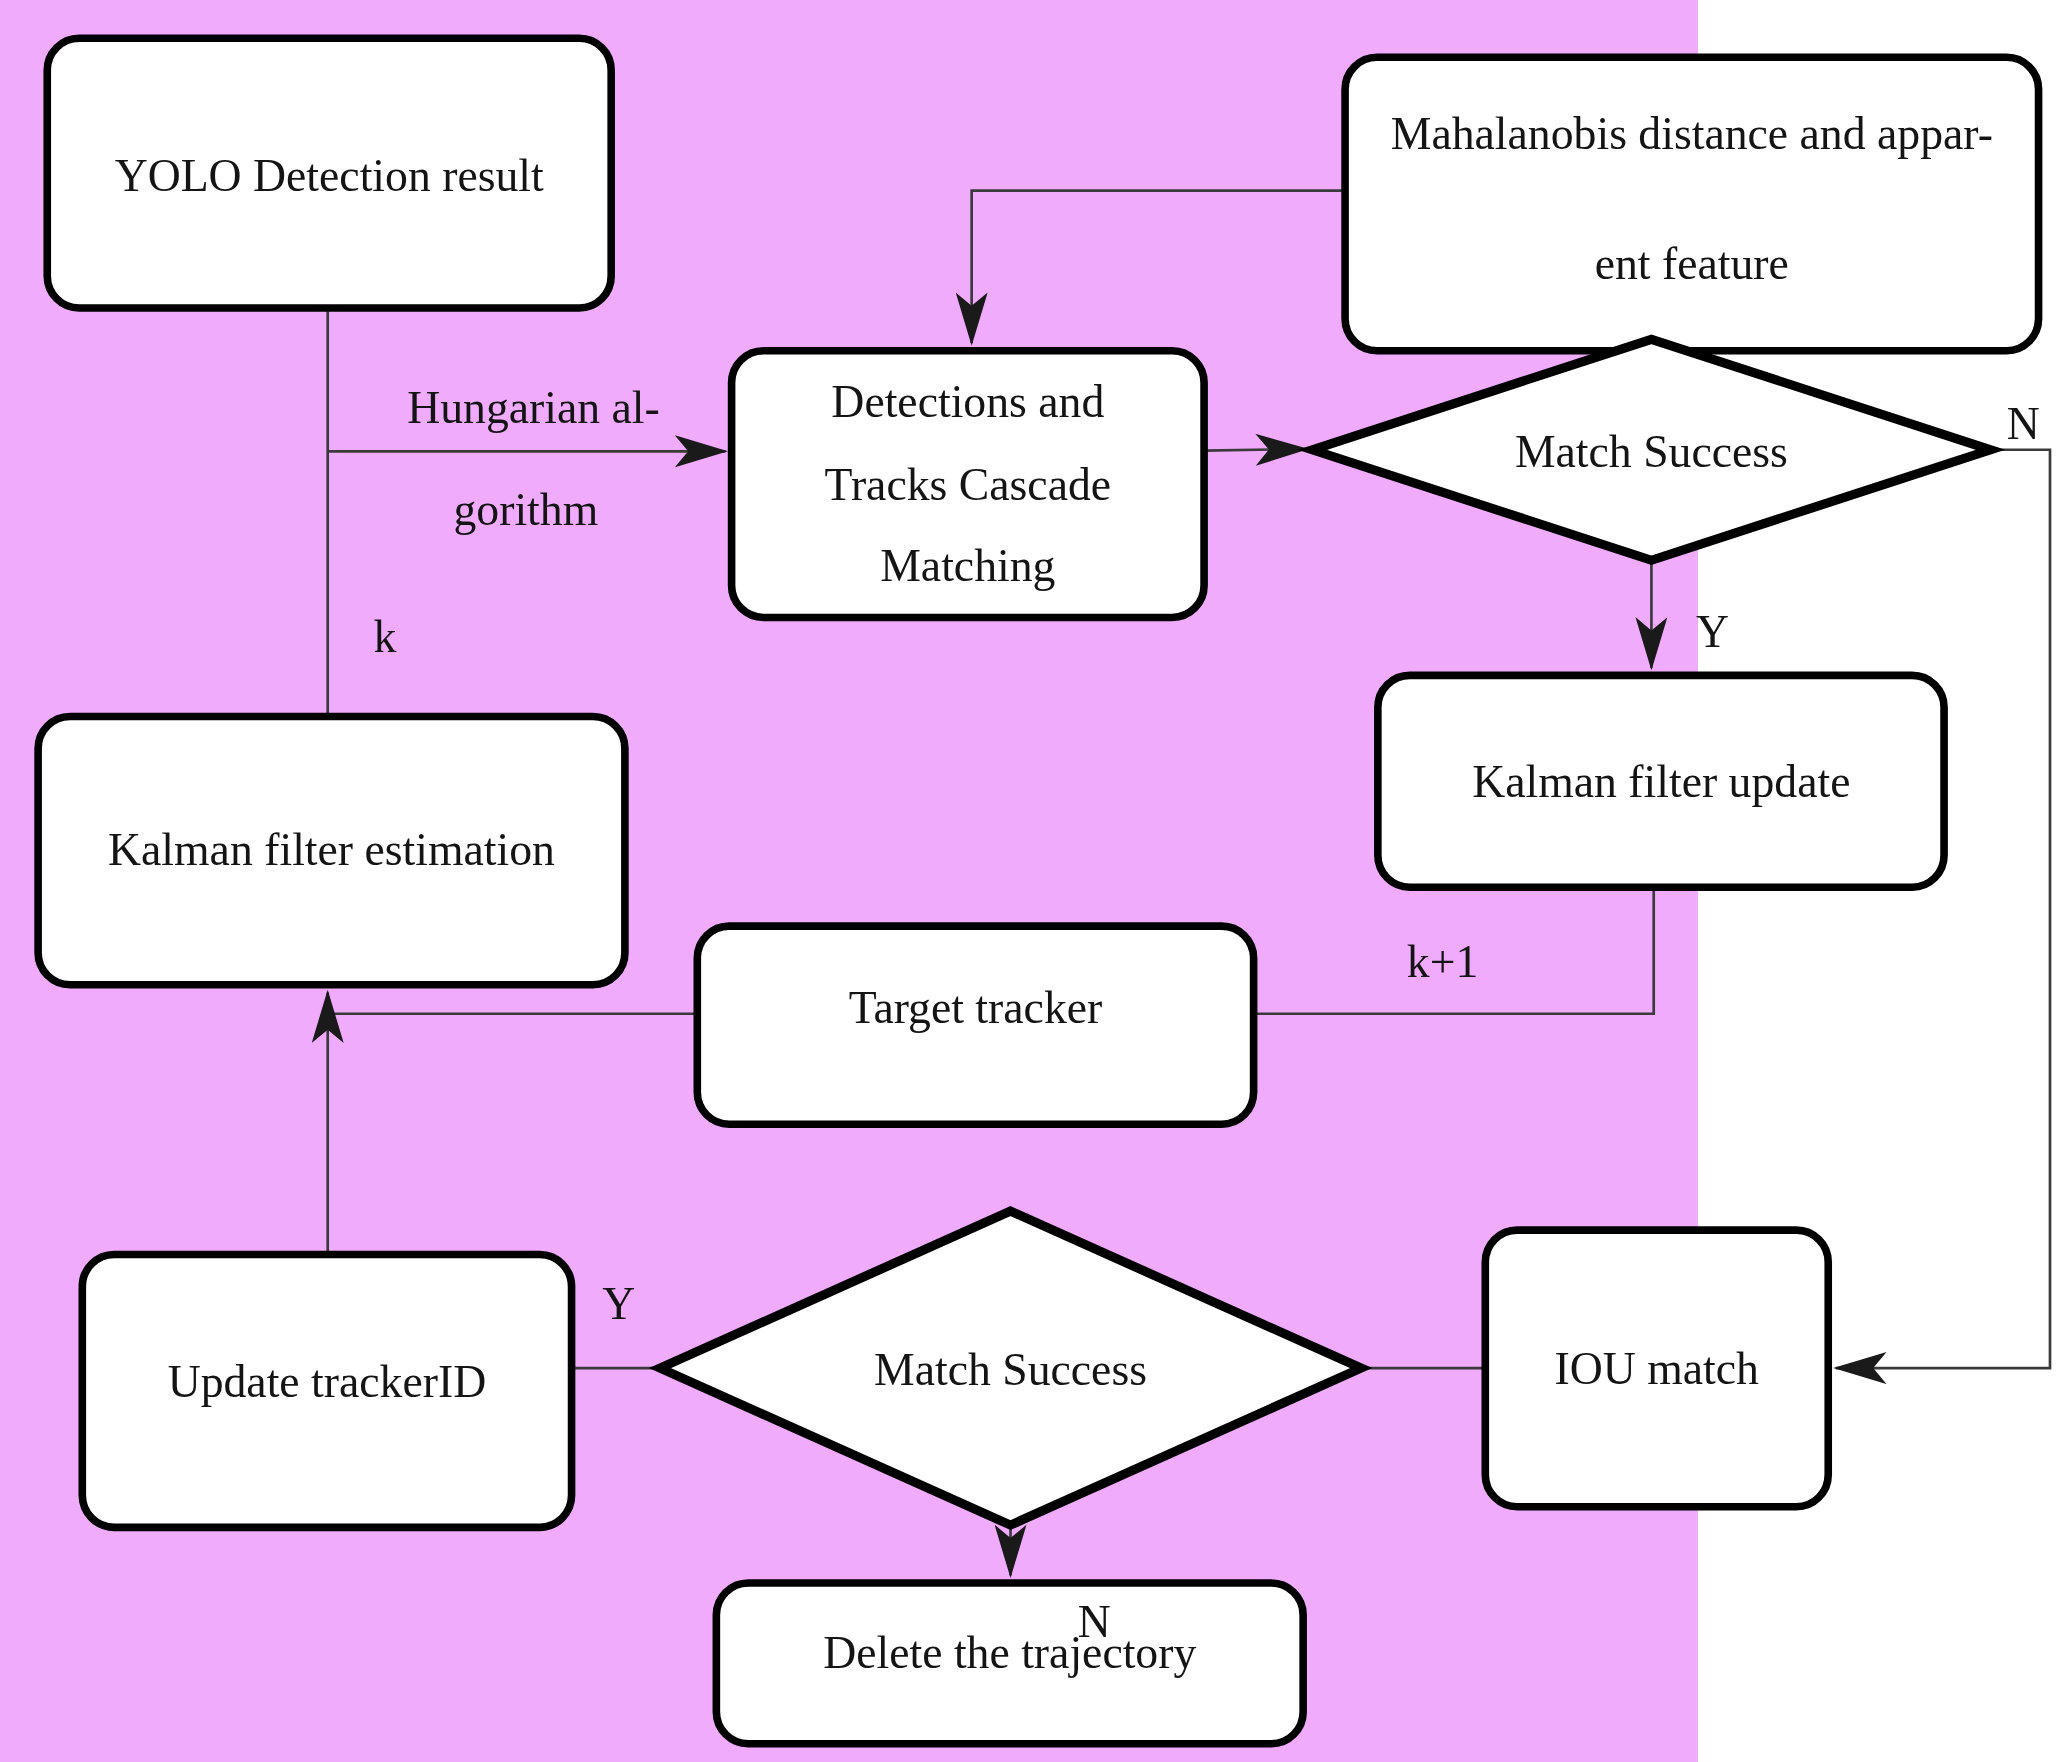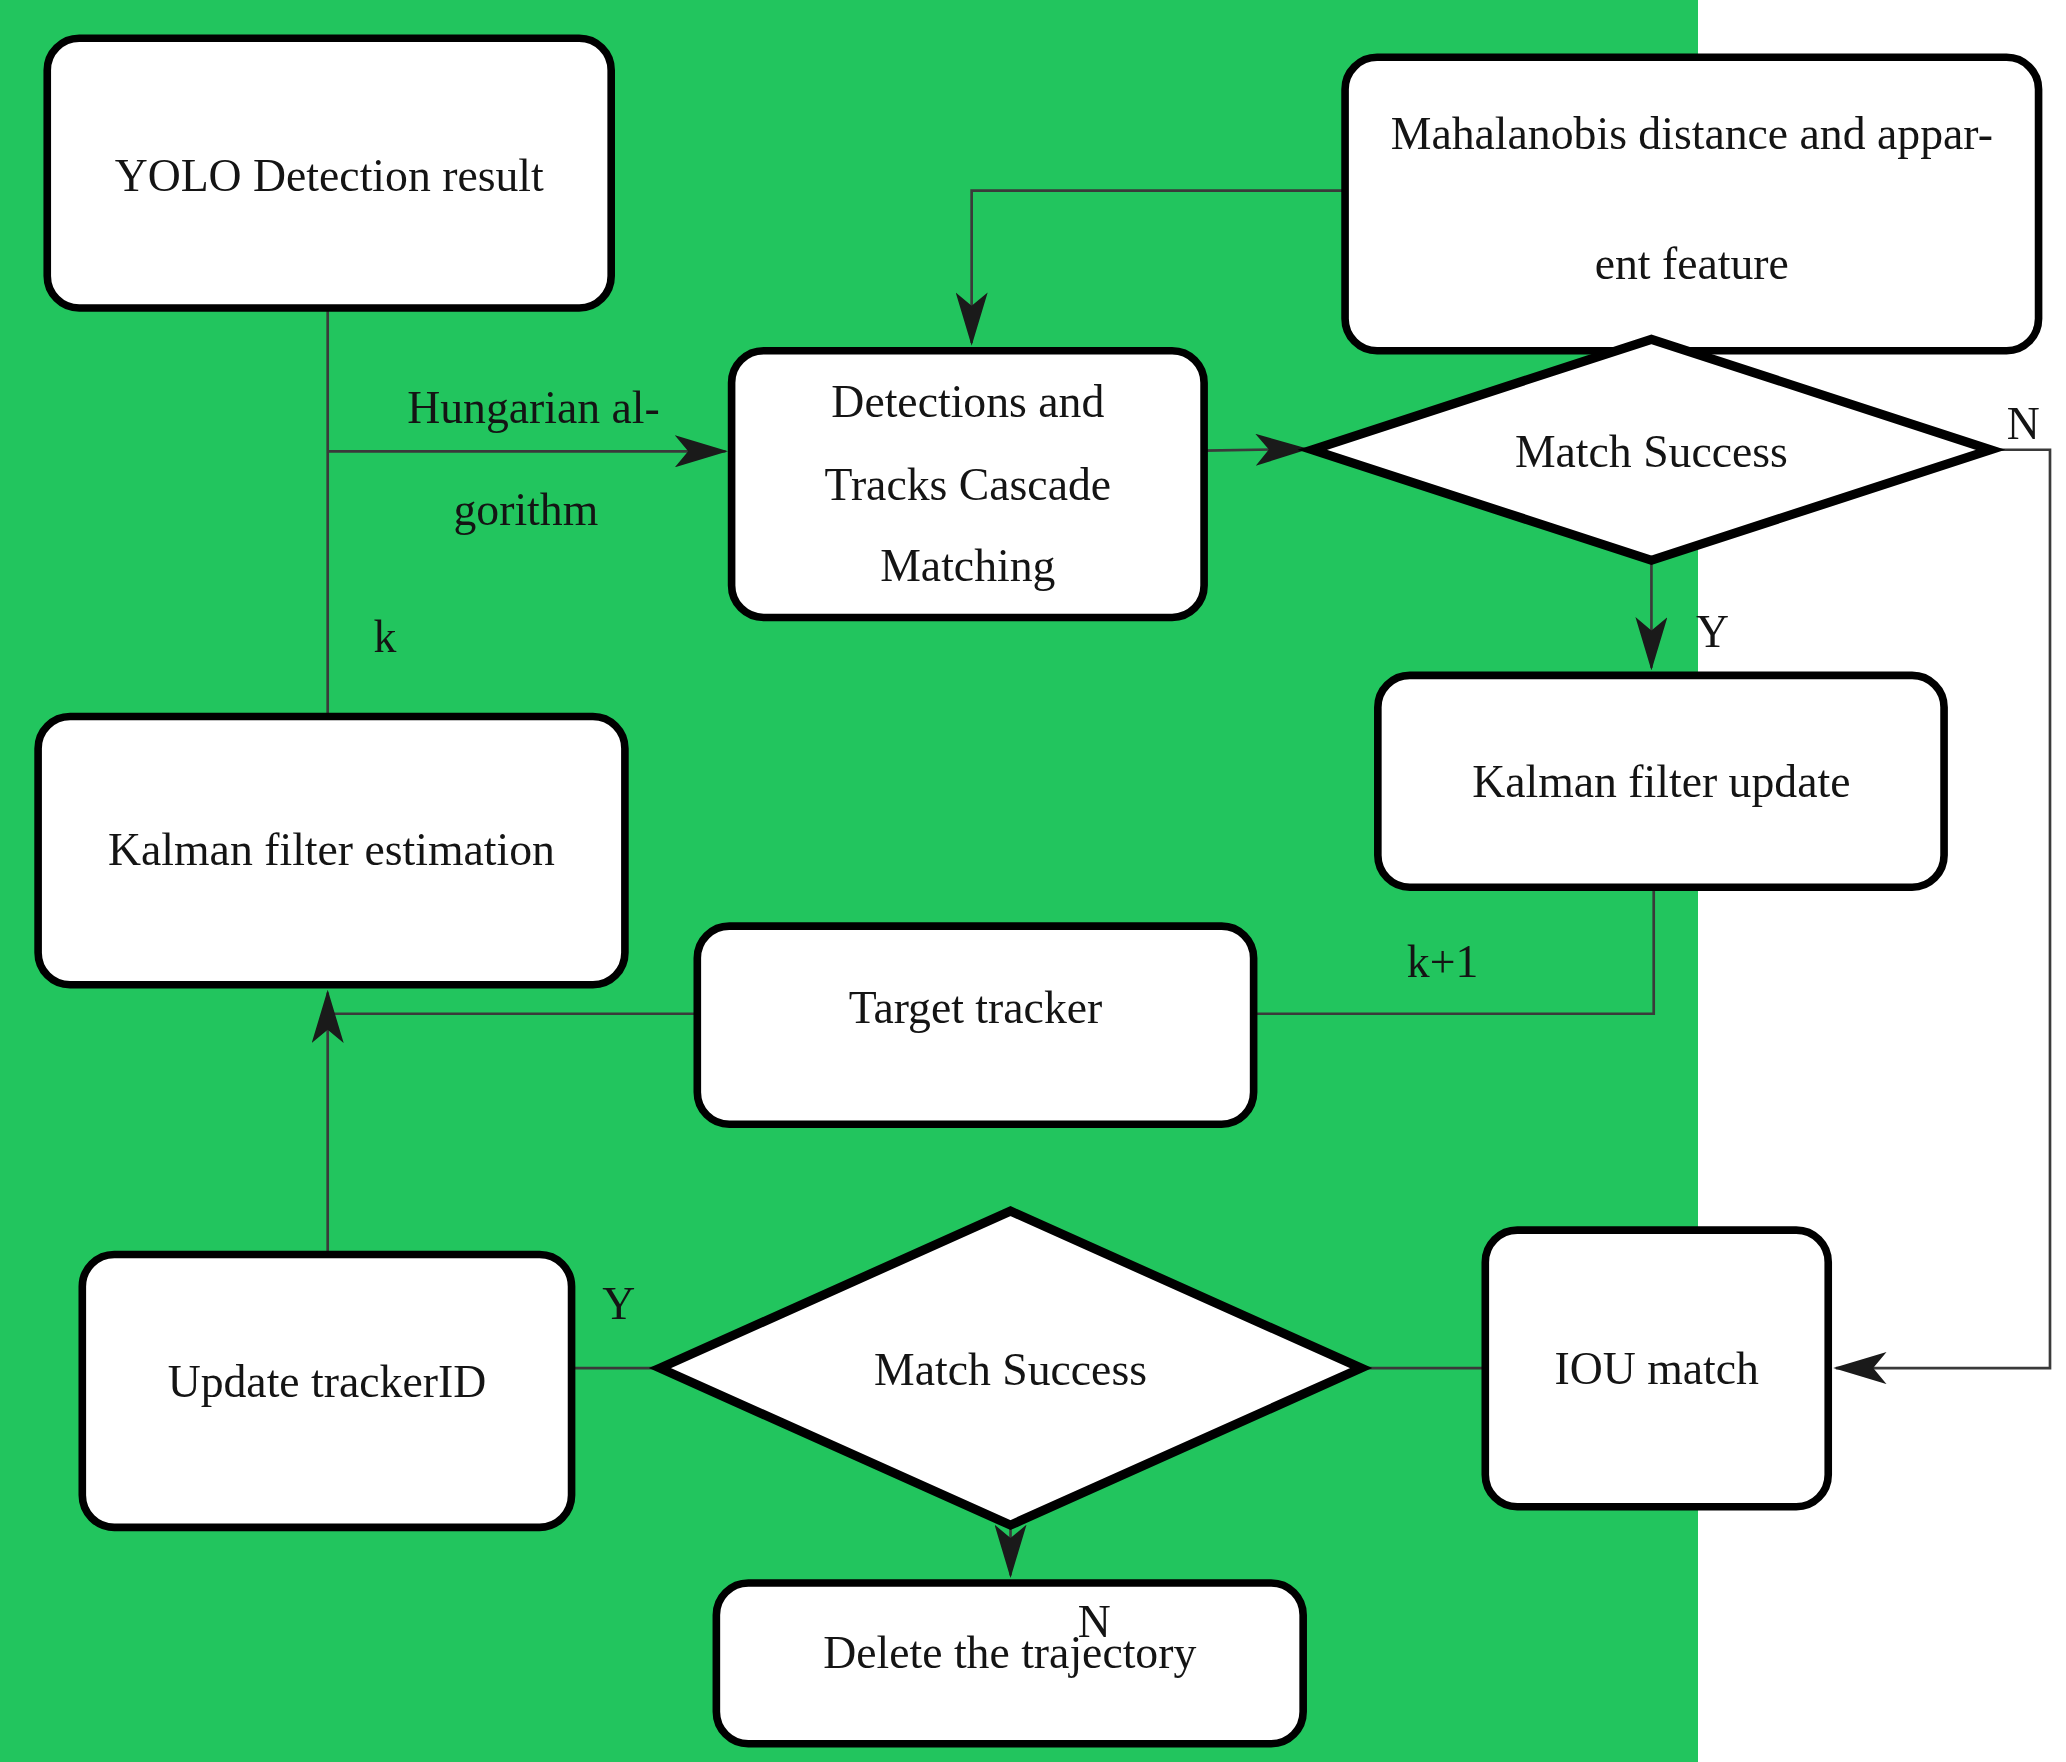--- a/index.html
+++ b/index.html
@@ -1,16 +1,16 @@
 <!DOCTYPE html>
 <html style="font-size:12.2px"><head>
 <meta charset="utf-8">
 <style>
   html,body{margin:0;padding:0;background:#ffffff;}
-  .canvas{position:relative;width:1698px;height:1763px;background:#22c55e;
+  .canvas{position:relative;width:1698px;height:1763px;background:#f0abfc;
           font-family:"Liberation Serif","DejaVu Serif",serif;}
   svg{display:block;}
   .node-shape{fill:#ffffff;stroke:#000000;}
   .box{stroke-width:10;}
   .diamond{stroke-width:12;stroke-linejoin:miter;}
   .edge{fill:none;stroke:#3a3a3a;stroke-width:3.5;}
   .nodetext{fill:#141414;font-size:60px;text-anchor:middle;}
   .edgelabel{fill:#141414;font-size:60px;text-anchor:middle;}
 </style>
 </head>

